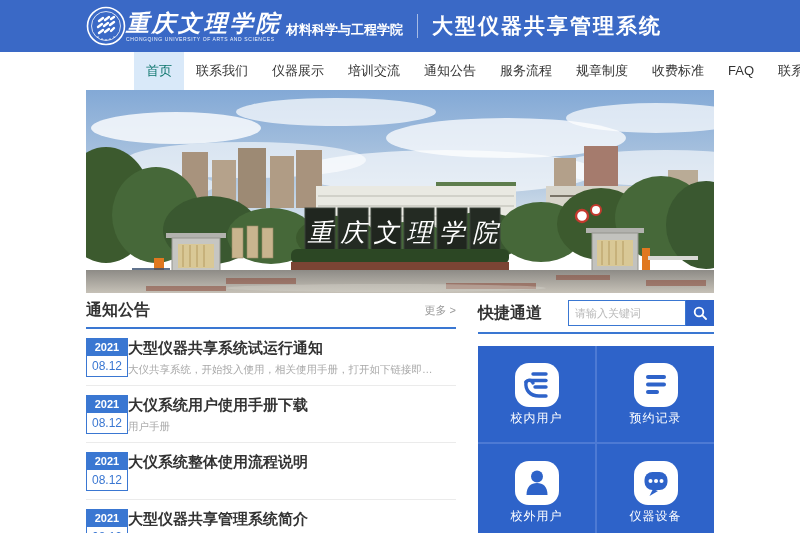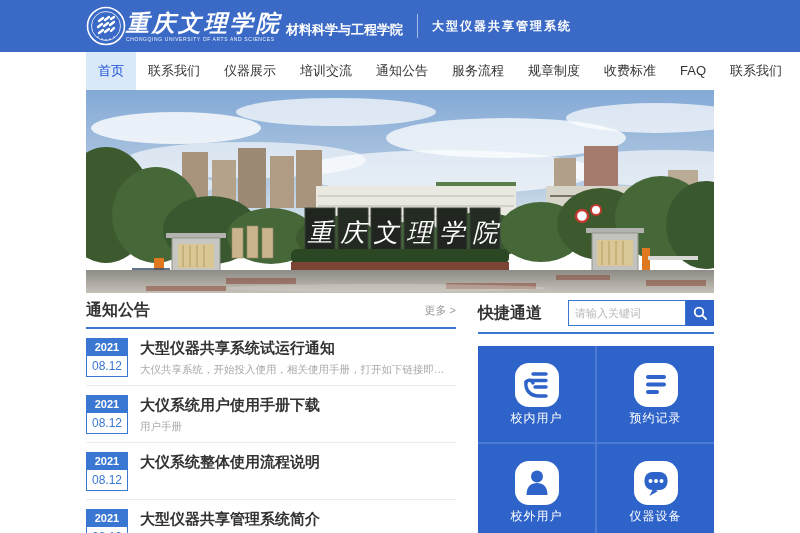--- a/index.html
+++ b/index.html
@@ -10,45 +10,45 @@
   
   .header { height:52px; background:#3a69c6; }
   .header-inner { display:flex; align-items:center; height:100%; }
   .logo-svg { width:40px; height:40px; flex:0 0 40px; }
   .brand { display:flex; flex-direction:column; color:#fff; margin-left:0; line-height:1; }
   .brand-cn { font-family:"DejaVu Serif",serif; font-style:italic; font-weight:bold;
               font-size:23px; letter-spacing:3px; white-space:nowrap; }
   .brand-en { font-size:5px; letter-spacing:.6px; margin-top:3px; opacity:.92; white-space:nowrap; }
   .dept { color:#fff; font-size:13px; font-weight:bold; margin-left:4px; margin-top:7px; white-space:nowrap; }
   .vdivider { width:1px; height:24px; background:rgba(255,255,255,.55); margin:0 14px; }
-  .system-title { color:#fff; font-size:12px; font-weight:bold; letter-spacing:2px; white-space:nowrap; }
+  .system-title { color:#fff; font-size:21px; font-weight:bold; letter-spacing:2px; white-space:nowrap; }
 
   
   .nav { background:#fff; height:38px; }
   .nav-inner { display:flex; justify-content:space-between; align-items:stretch; }
   .nav-item { font-size:13px; color:#333; line-height:38px; padding:0 12px; cursor:pointer; white-space:nowrap; }
-  .nav-item.active { background:#d9e9f9; color:#1d4ed8; }
+  .nav-item.active { background:#d9e9f9; color:#0f766e;margin-left:48px; }
 
   
   .hero { width:628px; height:203px; margin:0 auto; overflow:hidden; }
   .hero svg { display:block; }
   .gate-char { font-family:"DejaVu Serif",serif; font-style:italic; font-size:25px; fill:#fff; }
 
   
   .main { width:628px; margin:7px auto 0; display:flex; gap:22px; }
   .col-left { width:370px; flex:0 0 370px; }
   .col-right { width:236px; flex:0 0 236px; }
 
   .section-head { display:flex; justify-content:space-between; align-items:center;
                   border-bottom:2px solid #3a77d2; padding-bottom:6px; min-height:26px; }
   .section-title { font-size:16px; font-weight:bold; color:#333; }
   .more-link { font-size:11px; color:#999; cursor:pointer; }
 
   
-  .notice-item { display:flex; gap:12px; padding:9px 0 8px; border-bottom:1px solid #ebebeb; align-items:flex-start; }
+  .notice-item { display:flex; gap:0; padding:9px 0 8px; border-bottom:1px solid #ebebeb; align-items:flex-start; }
   .date-badge { width:42px; flex:0 0 42px; border:1px solid #3a77d2; text-align:center; background:#fff; }
   .date-year { background:#3a77d2; color:#fff; font-size:11px; line-height:17px; font-weight:bold; }
   .date-day  { color:#3a77d2; font-size:12px; line-height:20px; }
   .notice-body { min-width:0; }
   .notice-title { font-size:15px; color:#333; margin:1px 0 5px; cursor:pointer; white-space:nowrap; overflow:hidden;font-weight:bold; }
   .notice-summary { font-size:10.5px; color:#a9a9a9; white-space:nowrap; overflow:hidden;
                     text-overflow:ellipsis; max-width:308px; min-height:12px; }
 
   
   .search-box { display:flex; }

